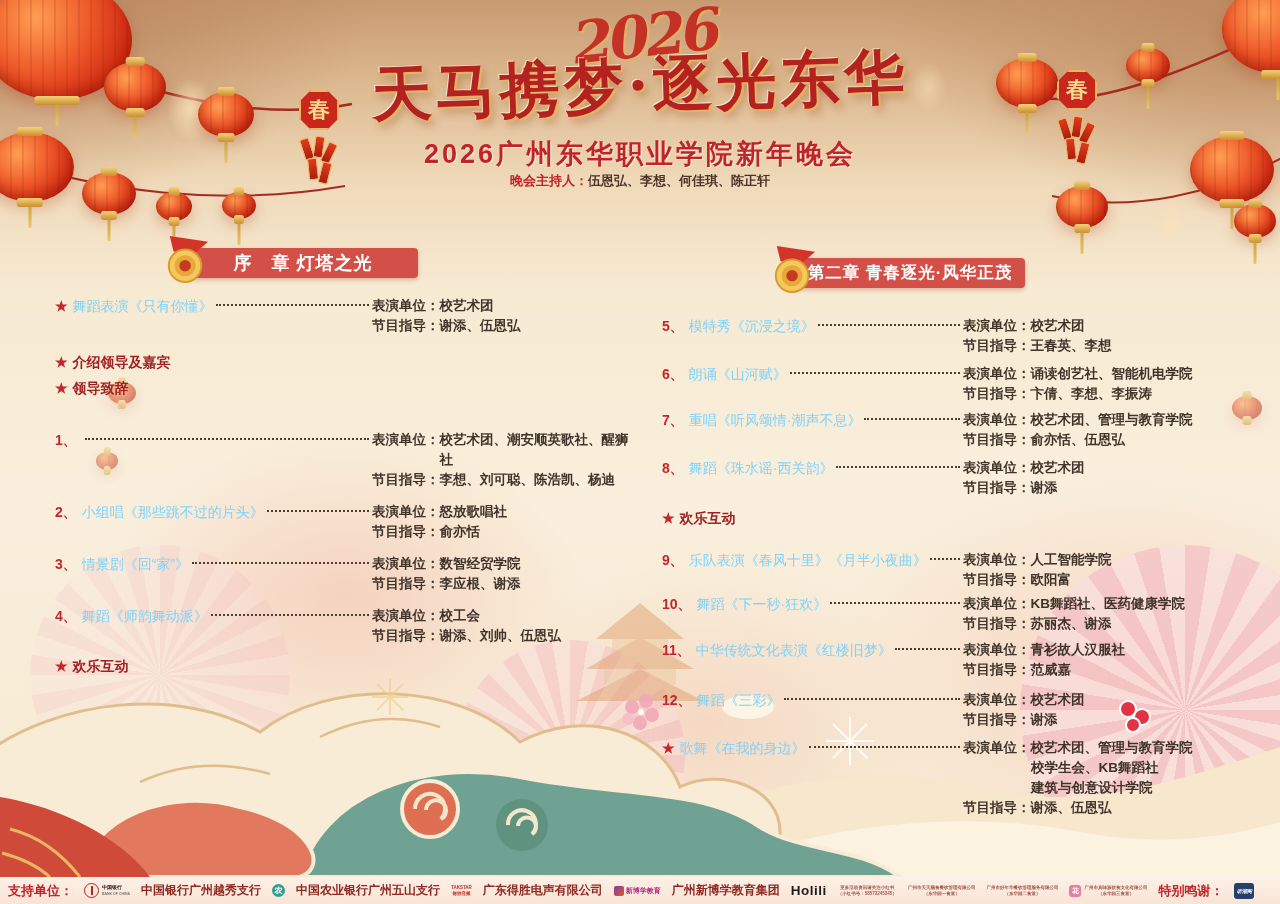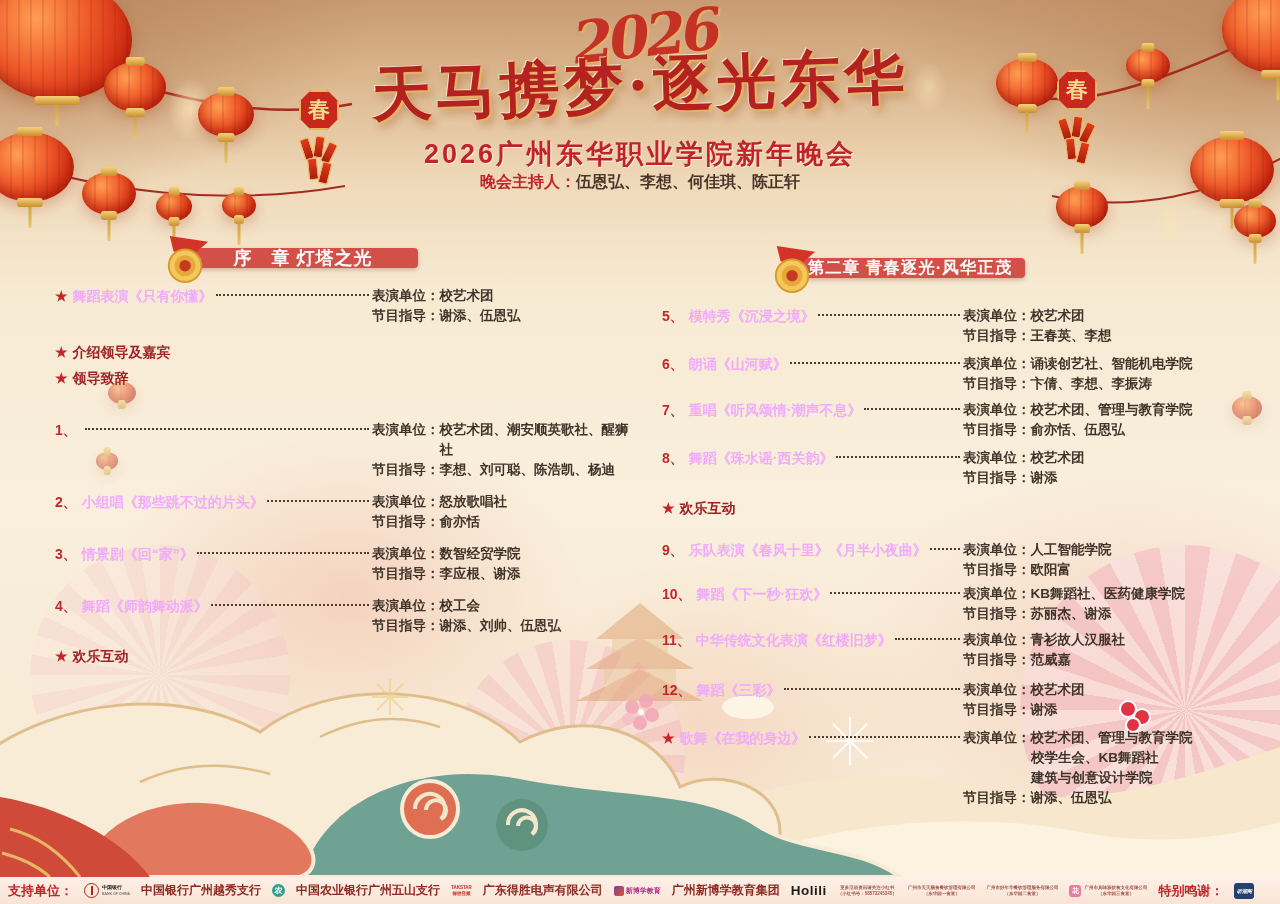--- a/index.html
+++ b/index.html
@@ -45,35 +45,35 @@
   .year-script{position:absolute;top:2px;left:50%;transform:translateX(-46%) rotate(-6deg);z-index:4;
     font-family:"DejaVu Serif",serif;font-style:italic;font-weight:bold;font-size:58px;letter-spacing:-4px;
     color:#c3261c;opacity:.9;text-shadow:2px 2px 0 rgba(233,179,99,.85);}
   .main-title{position:absolute;top:46px;width:100%;text-align:center;z-index:4;
     font-family:"DejaVu Serif",serif;font-weight:900;font-size:60px;letter-spacing:4px;color:#b3221f;
     transform:rotate(-2deg);
     text-shadow:2px 2px 0 rgba(233,179,99,.9),-1px -1px 0 rgba(255,240,210,.8),4px 6px 8px rgba(140,60,20,.35);}
   .subtitle{position:absolute;top:136px;width:100%;text-align:center;z-index:4;
     font-size:27px;font-weight:900;letter-spacing:3px;color:#c0242b;text-shadow:1px 1px 0 #fff3dd;}
   .hosts{position:absolute;top:172px;width:100%;text-align:center;z-index:4;
-    font-size:16px;font-weight:800;color:#4a342a;}
+    font-size:13px;font-weight:800;color:#4a342a;}
   .hosts .hlabel{color:#c0242b;}
   
   .col{position:absolute;top:248px;z-index:4;}
   .col-left{left:55px;width:585px;}
   .col-right{left:662px;width:553px;}
-  .sechead{position:relative;width:238px;height:20px;margin-left:125px;}
+  .sechead{position:relative;width:238px;height:30px;margin-left:125px;}
   .sechead .bar{position:absolute;left:8px;right:0;top:0;bottom:0;background:#d25048;border-radius:4px;
     box-shadow:0 2px 4px rgba(150,40,30,.3);display:flex;align-items:center;justify-content:center;
     color:#fff;font-weight:800;font-size:18px;letter-spacing:1px;white-space:nowrap;}
   .badge{position:absolute;left:-16px;top:-13px;width:46px;height:50px;z-index:2;}
   .item{display:flex;align-items:flex-start;font-size:14px;line-height:20px;}
   .ileft{flex:1;display:flex;align-items:baseline;min-width:0;}
   .marker{color:#c3272b;font-weight:800;margin-right:5px;white-space:nowrap;}
-  .ititle{color:#f0abfc;font-weight:700;white-space:nowrap;}
+  .ititle{color:#7dd3fc;font-weight:400;white-space:nowrap;}
   .leader{flex:1;min-width:12px;margin:0 3px;border-bottom:2px dotted #4c3d2f;transform:translateY(-5px);}
   .iright{flex:none;font-size:13.5px;font-weight:700;color:#40342a;line-height:20px;}
   .col-left .iright{width:268px;}
   .col-right .iright{width:252px;}
   .dline{display:flex;} .dlabel{white-space:nowrap;}
   .indent{padding-left:68px;}
   .srow{display:flex;font-size:14px;font-weight:800;color:#9e2125;line-height:20px;}
   
   .footer{position:absolute;left:0;right:0;bottom:0;height:27px;z-index:5;
     background:linear-gradient(#fdf0e6,#f9e4d6);display:flex;align-items:center;padding:0 8px;gap:11px;

